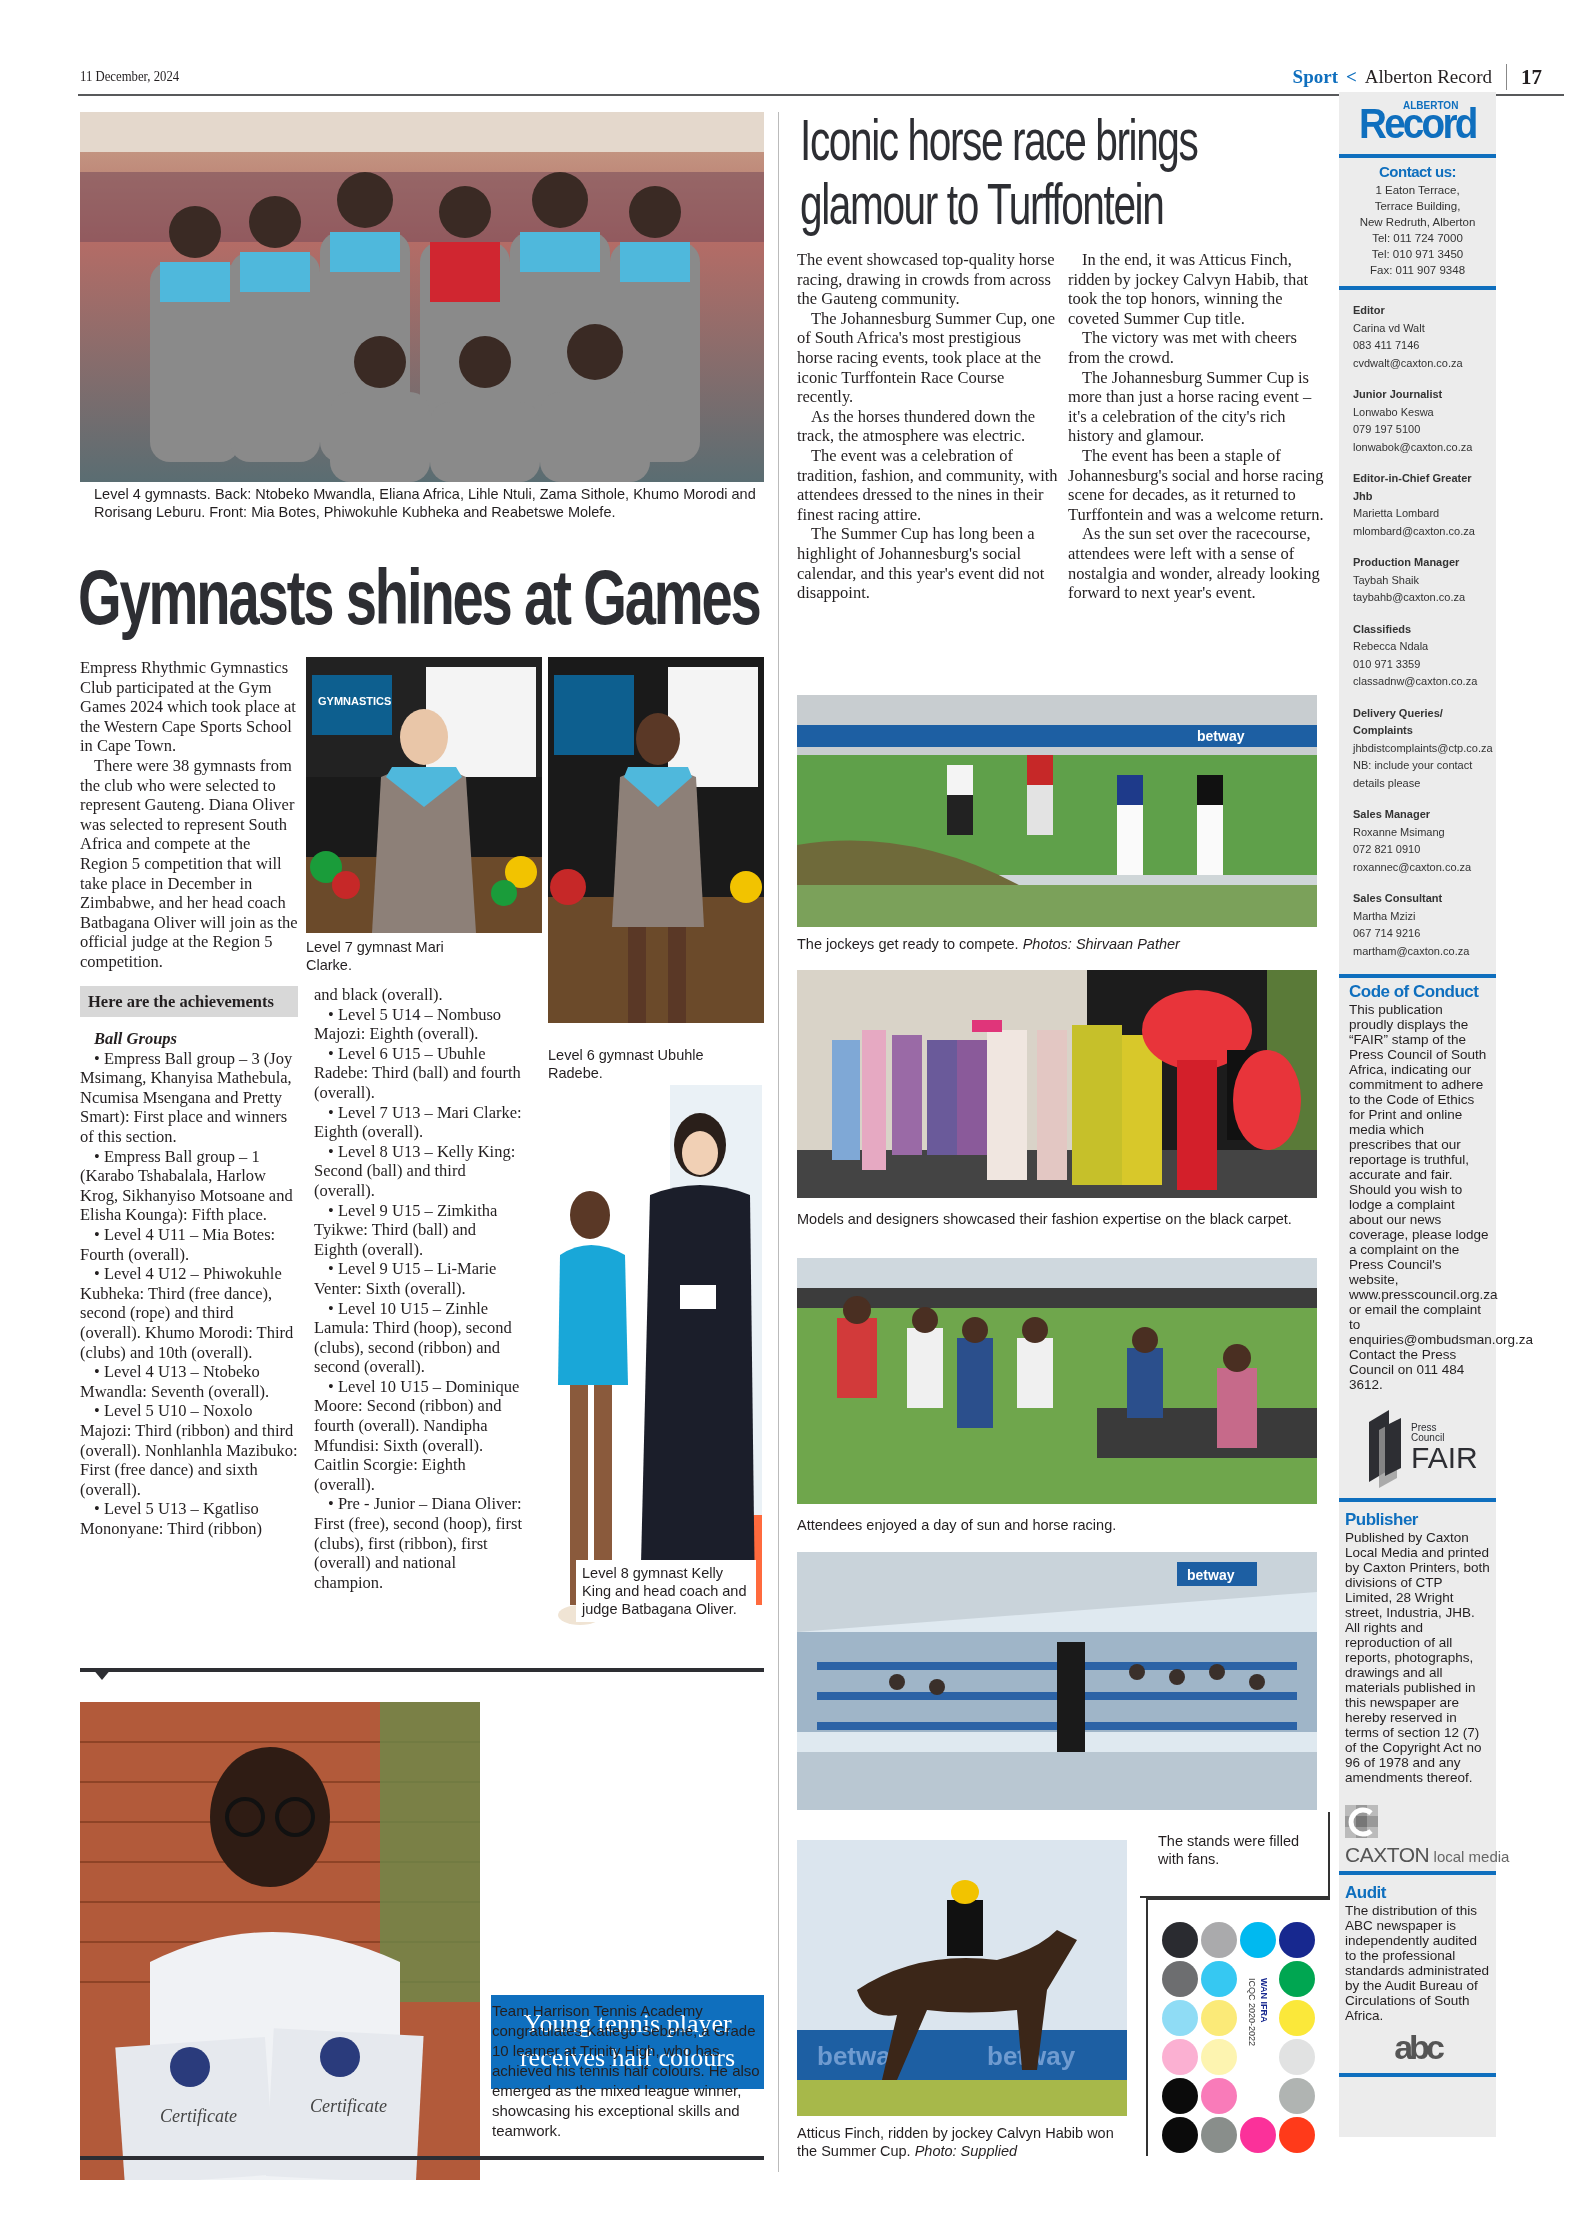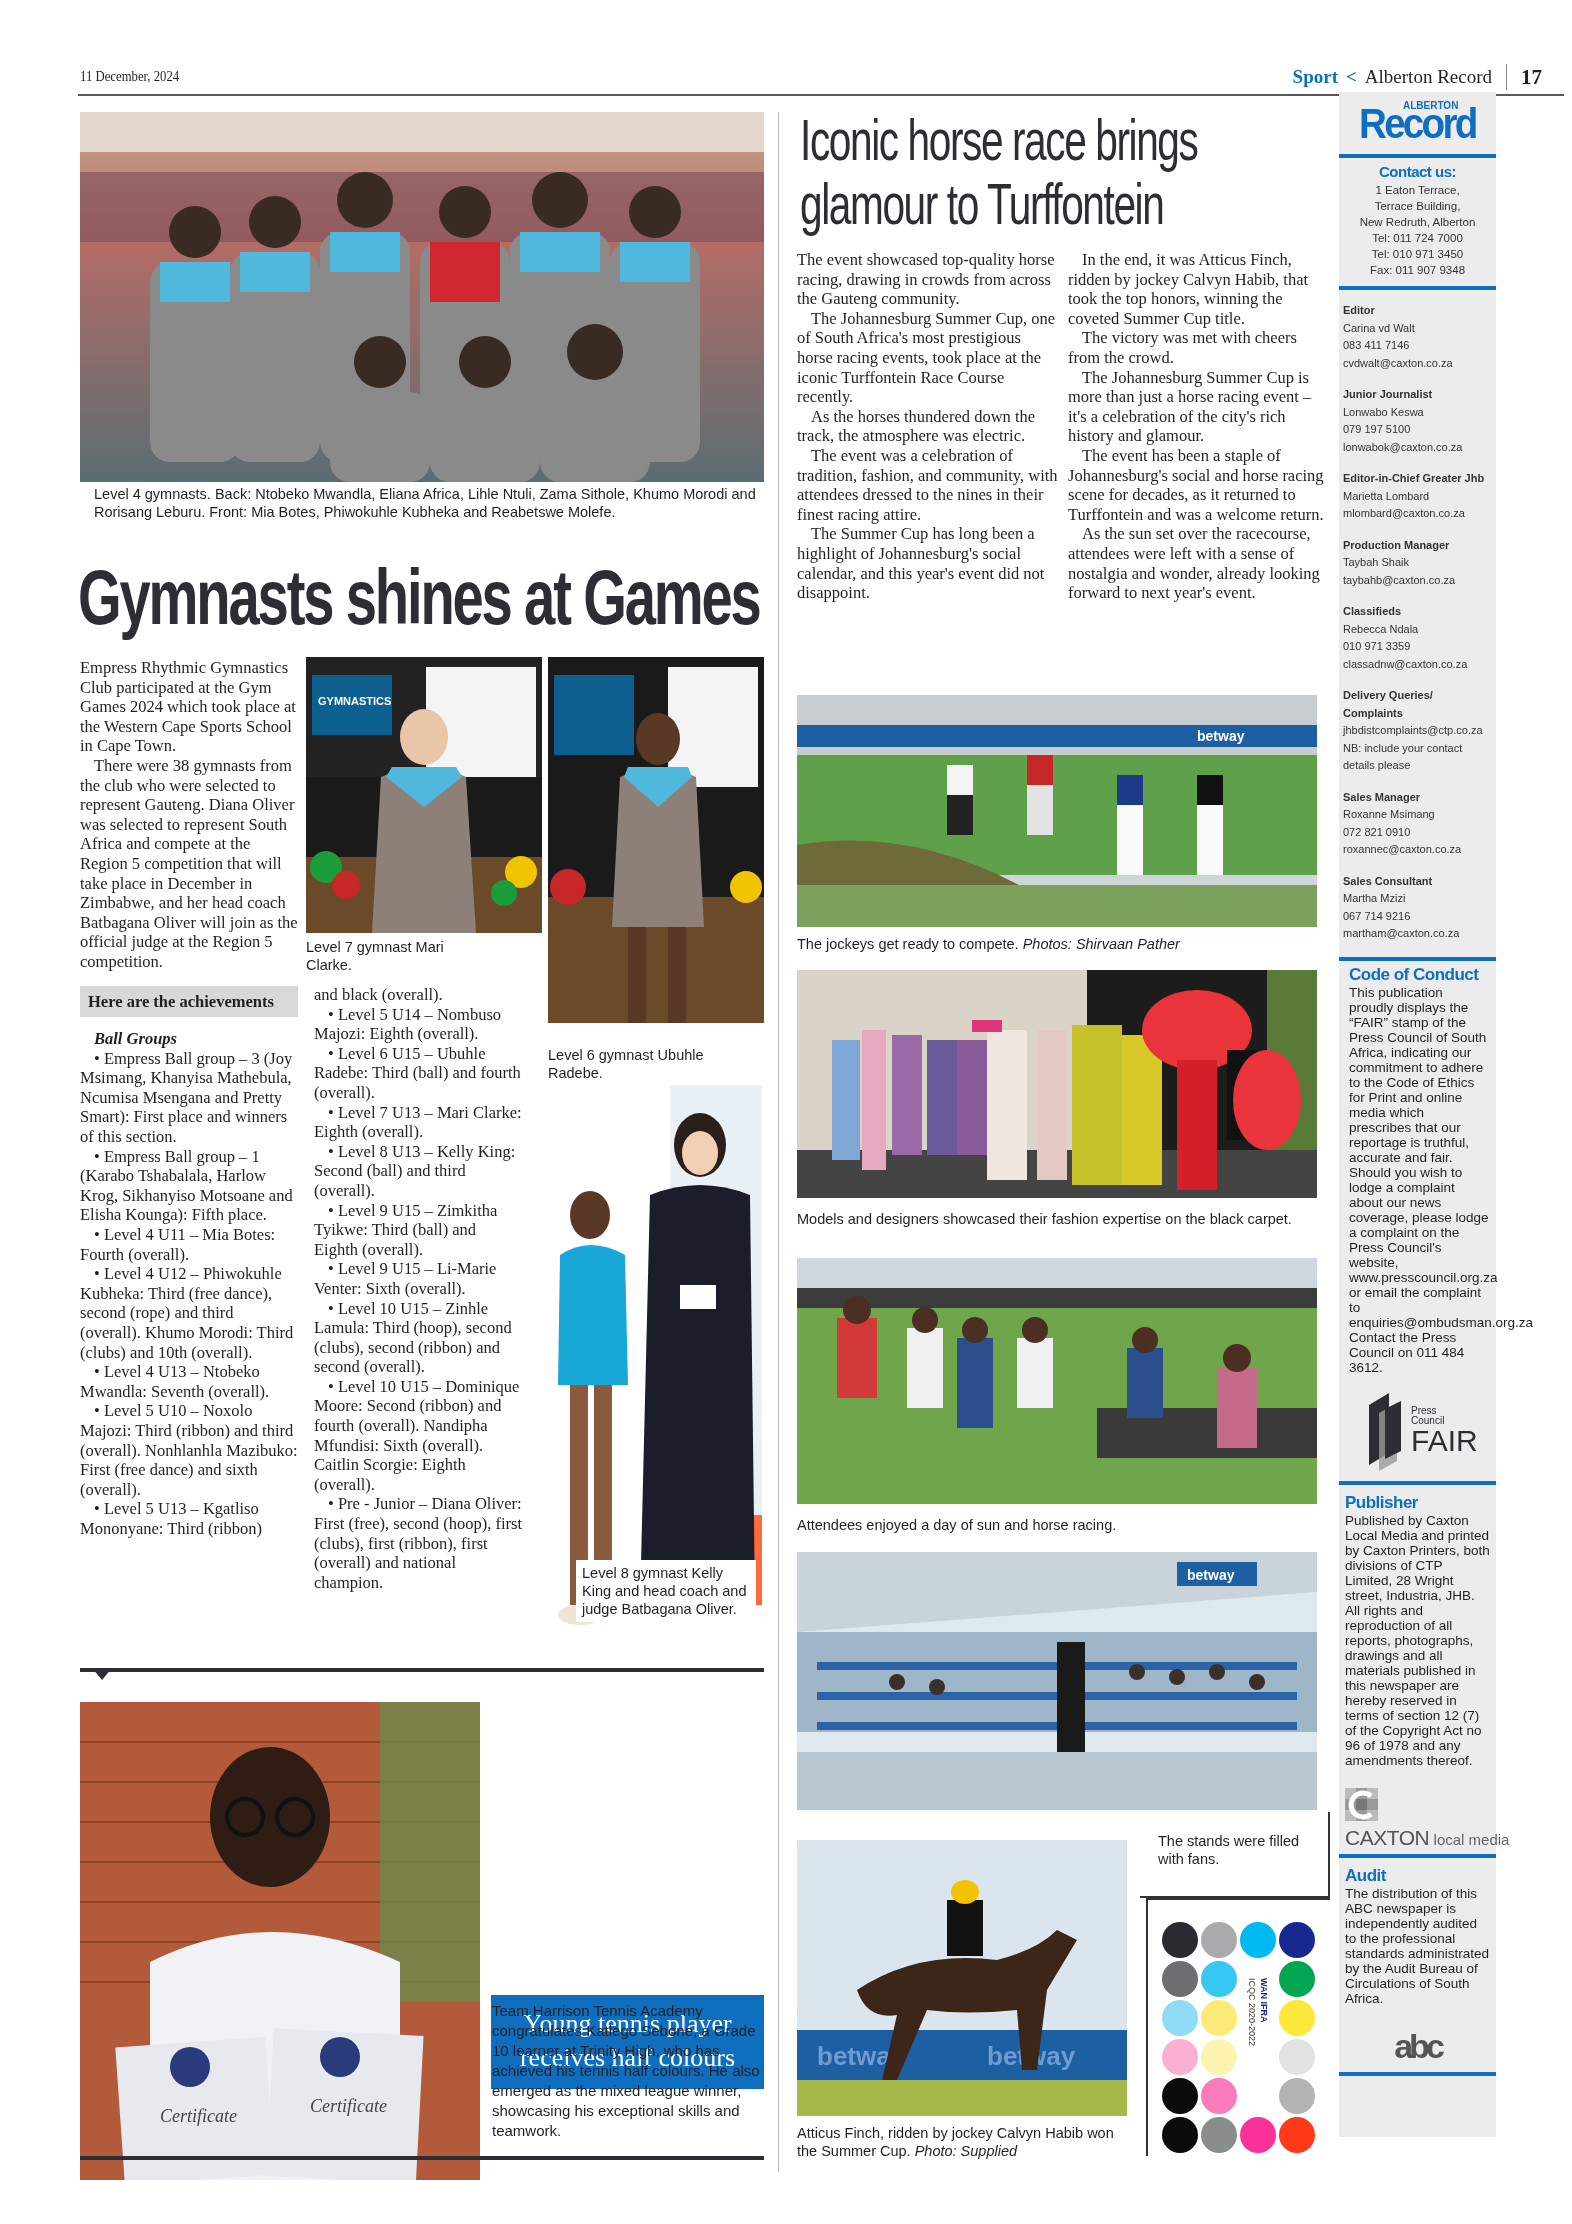--- a/index.html
+++ b/index.html
@@ -36,21 +36,21 @@
 
   .vrule { width: 1px; background: #bbb; }
   .hrule-dark { height: 4px; background: #2d2e33; }
 
   
   .sidebar { left: 1339px; top: 92px; width: 157px; height: 2045px; background: #ececec; }
   .sb-blue-bar { height: 4px; background: #0f6fbe; }
   .sb-section { padding: 0 6px; font-family: "Liberation Sans", sans-serif; }
   .sb-contact { text-align: center; font-size: 11.5px; line-height: 16px; color: #333; }
   .sb-contact .title { color: #0f6fbe; font-weight: bold; font-size: 15px; letter-spacing: -0.5px; margin: 4px 0 2px; }
-  .sb-staff { font-size: 11px; line-height: 17.5px; color: #333; padding-left: 4px; }
+  .sb-staff { font-size: 11px; line-height: 17.5px; color: #333; padding-left: 14px; }
   .sb-staff .role { font-weight: bold; }
   .sb-staff .group { margin-bottom: 14px; }
   .sb-heading { color: #0f6fbe; font-weight: bold; font-size: 17px; letter-spacing: -0.5px; }
   .sb-para { font-size: 13.5px; line-height: 15px; color: #231f20; }
 
   .tennis-head { left: 491px; top: 1995px; width: 273px; height: 94px; background: #0f6fbe; color: #fff; font-family: "Liberation Serif", serif; font-size: 26px; line-height: 34px; text-align: center; padding-top: 12px; }
   .tennis-body { left: 492px; top: 2001px; width: 270px; font-family: "Liberation Sans", sans-serif; font-size: 15px; line-height: 20px; }
 
   .colorbar { left: 1146px; top: 1898px; width: 184px; height: 258px; border-left: 2px solid #333; border-top: 2px solid #333; }
   .dot { position: absolute; width: 36px; height: 36px; border-radius: 50%; }
@@ -518,16 +518,16 @@
         <span style="font-family:'Liberation Sans',sans-serif;font-size:21px;color:#555;letter-spacing:-0.5px;">CAXTON</span>
         <span style="font-family:'Liberation Sans',sans-serif;font-size:15px;color:#666;">local media</span>
       </div>
     </div>
   </div>
   <div class="sb-blue-bar" style="margin:0 0 8px;"></div>
 
   <div class="sb-section">
     <div class="sb-heading">Audit</div>
     <div class="sb-para">The distribution of this ABC newspaper is independently audited to the professional standards administrated by the Audit Bureau of Circulations of South Africa.</div>
-    <div style="text-align:center;font-family:'Liberation Sans',sans-serif;font-weight:bold;font-size:34px;line-height:40px;color:#555;letter-spacing:-4px;margin-top:20px;">abc</div>
+    <div style="text-align:center;font-family:'Liberation Sans',sans-serif;font-weight:bold;font-size:34px;line-height:40px;color:#555;letter-spacing:-4px;margin-top:4px;">abc</div>
   </div>
   <div class="sb-blue-bar" style="margin-top:6px;"></div>
 </div>
 
 </body></html>

